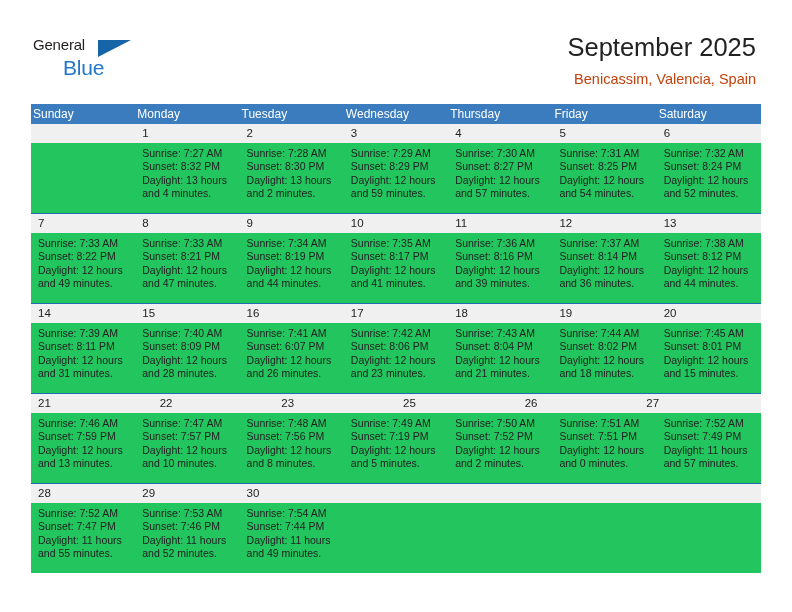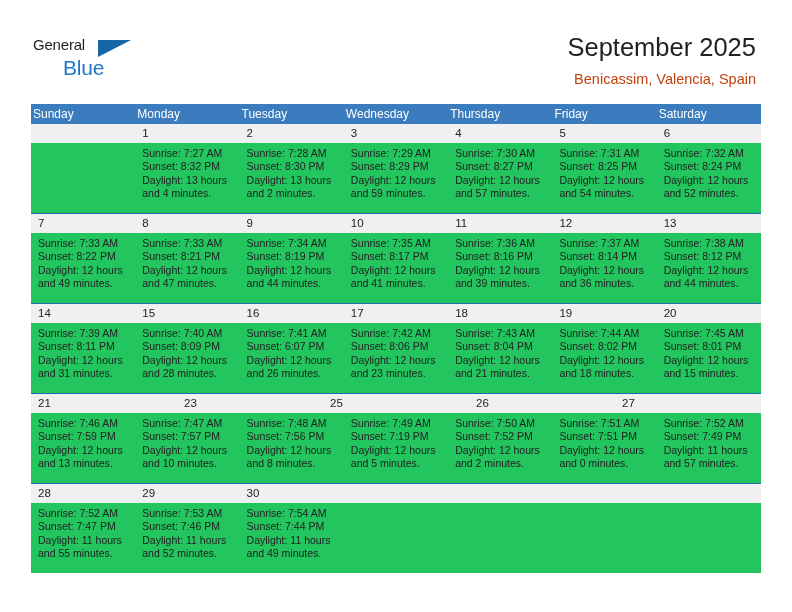--- a/index.html
+++ b/index.html
@@ -336,20 +336,21 @@
               <div class="cell-line">Sunrise: 7:45 AM</div>
               <div class="cell-line">Sunset: 8:01 PM</div>
               <div class="cell-line">Daylight: 12 hours</div>
               <div class="cell-line">and 15 minutes.</div>
             </div>
           </div>
         </div>
         <div class="week">
           <div class="week-numbers">
             <div class="daynum">21</div>
+            <div class="daynum">22</div>
             <div class="daynum">23</div>
             <div class="daynum">25</div>
             <div class="daynum">26</div>
             <div class="daynum">27</div>
           </div>
           <div class="week-body">
             <div class="cell">
               <div class="cell-line">Sunrise: 7:46 AM</div>
               <div class="cell-line">Sunset: 7:59 PM</div>
               <div class="cell-line">Daylight: 12 hours</div>

